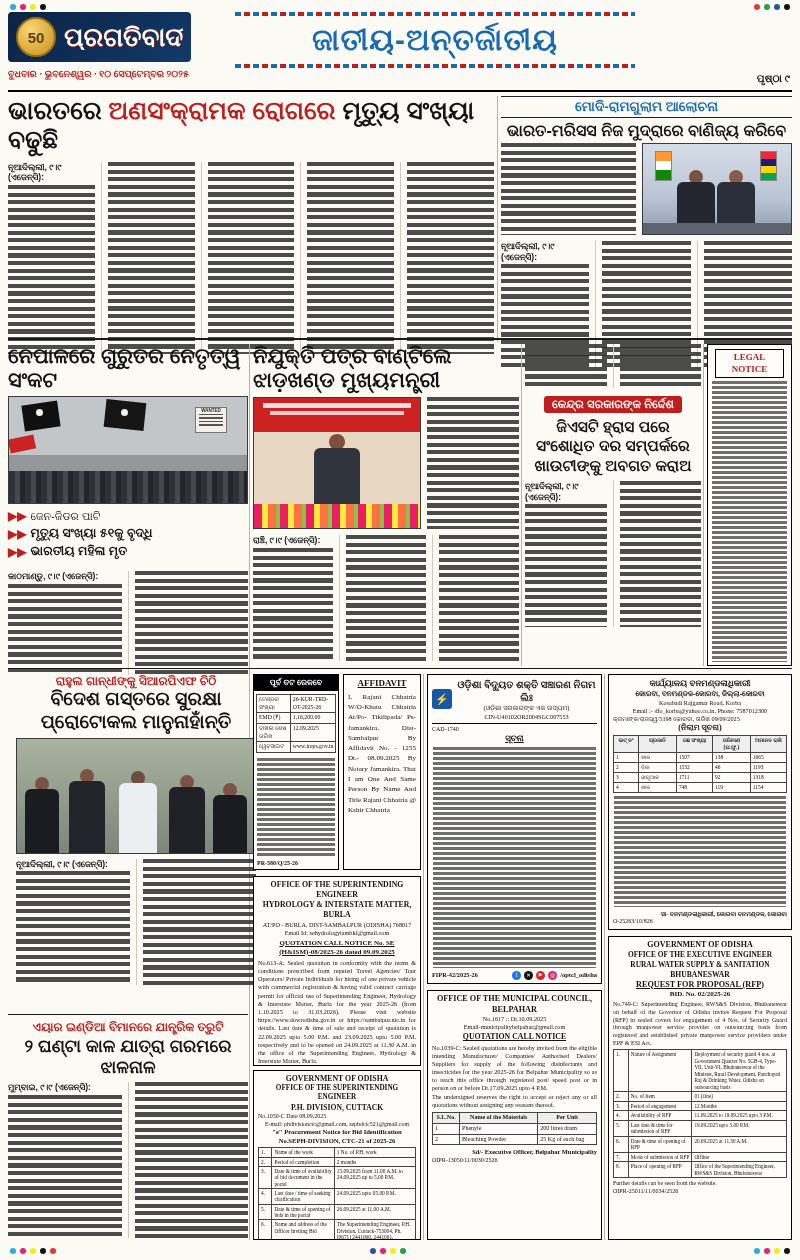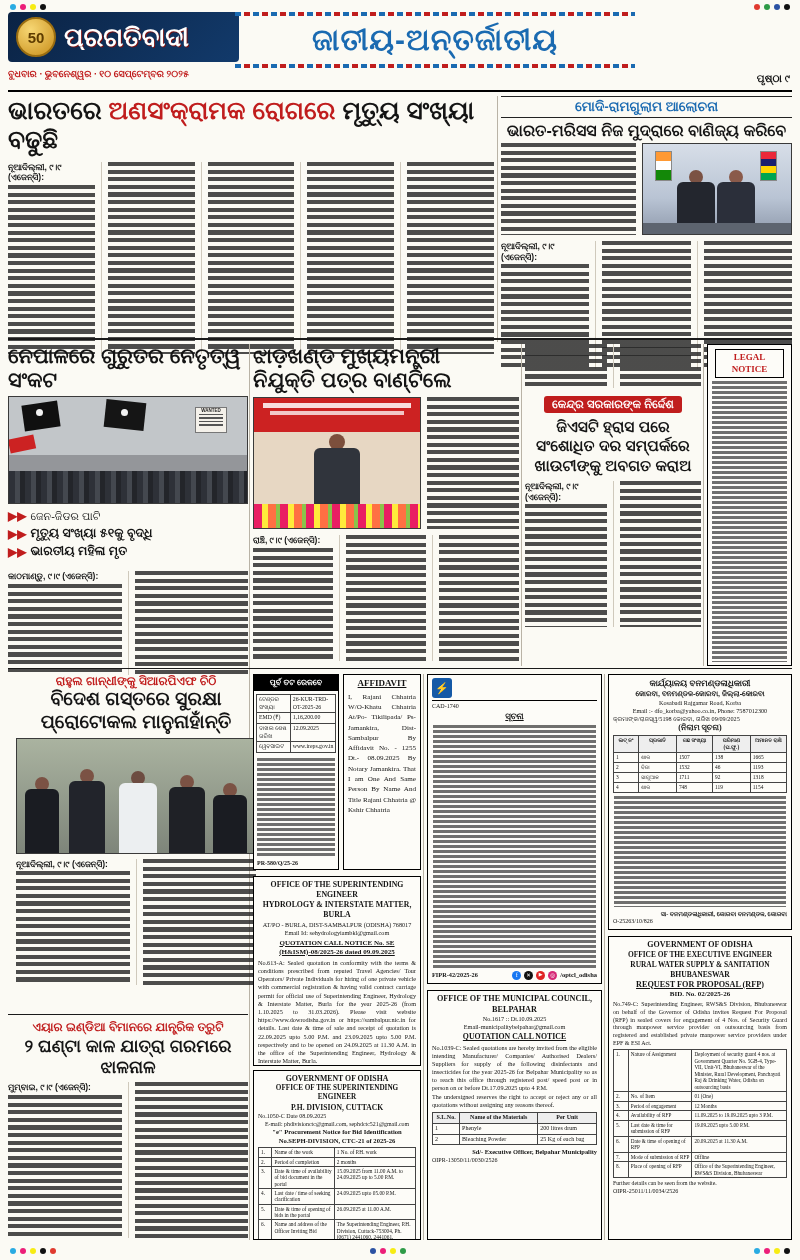--- a/index.html
+++ b/index.html
@@ -50,21 +50,21 @@
     <div class="dot" style="background:#f7ec13"></div>
     <div class="dot" style="background:#111"></div>
   </div>
   <div class="dots" style="right:10px;top:4px">
     <div class="dot" style="background:#e03a2f"></div>
     <div class="dot" style="background:#2e9b47"></div>
     <div class="dot" style="background:#2b52a3"></div>
     <div class="dot" style="background:#111"></div>
   </div>
 
-  <div class="abs" style="left:8px;top:12px;width:231px;height:50px;background:linear-gradient(135deg,#0b2344,#123a6b);border-radius:4px;display:flex;align-items:center;gap:8px;padding:0 8px;">
+  <div class="abs" style="left:8px;top:12px;width:183px;height:50px;background:linear-gradient(135deg,#0b2344,#123a6b);border-radius:4px;display:flex;align-items:center;gap:8px;padding:0 8px;">
     <div style="width:36px;height:36px;border-radius:50%;background:radial-gradient(circle at 35% 30%,#f7d774,#c98f1b);color:#5e3c00;font-weight:bold;font-size:15px;display:flex;align-items:center;justify-content:center;border:2px solid #9a6d10;flex:0 0 auto;">50</div>
     <div style="color:#fff;font-weight:bold;font-size:26px;line-height:1;text-shadow:1px 1px 0 #7a1010;white-space:nowrap;overflow:hidden;">ପ୍ରଗତିବାଦୀ</div>
   </div>
   <div class="abs red" style="left:8px;top:68px;width:260px;font-size:9.5px;font-weight:bold;">ବୁଧବାର ∙ ଭୁବନେଶ୍ୱର ∙ ୧୦ ସେପ୍ଟେମ୍ବର ୨୦୨୫</div>
 
   <div class="abs" style="left:235px;top:12px;width:400px;text-align:center;">
     <div class="pbar"></div>
     <div style="font-size:30px;font-weight:bold;color:#1a6ab1;letter-spacing:1px;line-height:1.6;">ଜାତୀୟ-ଅନ୍ତର୍ଜାତୀୟ</div>
     <div class="pbar"></div>
   </div>
@@ -166,22 +166,22 @@
         </div>
         <div class="col">
           <div class="ft"></div>
         </div>
       </div>
   </div>
   <div class="vsep" style="left:249px;top:344px;height:896px;"></div>
 
   <div class="abs" style="left:253px;top:344px;width:266px;height:322px;">
     <div style="font-size:21px;font-weight:bold;line-height:1.15;">
+      <div>ନିଯୁକ୍ତି ପତ୍ର ବାଣ୍ଟିଲେ</div>
       <div>ଝାଡ଼ଖଣ୍ଡ ମୁଖ୍ୟମନ୍ତ୍ରୀ</div>
-      <div>ନିଯୁକ୍ତି ପତ୍ର ବାଣ୍ଟିଲେ</div>
     </div>
     <div style="display:flex;gap:6px;height:132px;margin-top:5px;">
       <div class="photo" style="width:168px;height:132px;flex:0 0 auto;background:#e7d7c3;">
         <div style="position:absolute;top:0;left:0;right:0;height:34px;background:#c22;">
           <div style="height:5px;background:rgba(255,255,255,.85);margin:5px 9px 3px 9px;"></div>
           <div style="height:4px;background:rgba(255,255,255,.75);margin:0 16px;"></div>
         </div>
         <div class="sil" style="left:60px;bottom:24px;width:46px;">
           <div class="hd" style="background:#7c4f3c;width:16px;height:16px;"></div>
           <div class="bd" style="background:#30343c;height:56px;"></div>
@@ -374,20 +374,25 @@
         </div>
       </div>
 
   </div>
 
   <div class="vsep" style="left:423px;top:674px;height:566px;"></div>
 
   <div class="nbox" style="left:427px;top:674px;width:175px;height:310px;border-width:1.5px;display:flex;flex-direction:column;">
     <div style="display:flex;gap:4px;align-items:center;">
       <div style="width:20px;height:20px;background:#1559a6;color:#fff;border-radius:3px;display:flex;align-items:center;justify-content:center;font-size:11px;flex:0 0 auto;">⚡</div>
+      <div style="flex:1;text-align:center;">
+        <div style="font-weight:bold;font-size:10px;font-family:'Liberation Sans',sans-serif;">ଓଡ଼ିଶା ବିଦ୍ୟୁତ ଶକ୍ତି ସଞ୍ଚାରଣ ନିଗମ ଲିଃ</div>
+        <div style="font-size:6.6px;">(ଓଡ଼ିଶା ସରକାରଙ୍କ ଏକ ଉଦ୍ୟମ)</div>
+        <div style="font-size:6.2px;">CIN-U40102OR2004SGC007553</div>
+      </div>
     </div>
     <div style="border-top:1px solid #000;margin:2px 0;"></div>
     <div style="font-size:6px;">CAD-1740</div>
     <div class="ctr" style="font-weight:bold;font-size:8.5px;text-decoration:underline;">ସୂଚନା</div>
     <div class="ft ftsm" style="flex:1;margin:3px 1px;"></div>
     <div style="display:flex;justify-content:space-between;align-items:center;">
       <div style="font-size:6.3px;font-weight:bold;">FIPR-42/2025-26</div>
       <div style="display:flex;align-items:center;gap:3px;">
         <span style="width:9px;height:9px;border-radius:50%;background:#1877f2;color:#fff;font-size:6px;display:inline-flex;align-items:center;justify-content:center;">f</span>
         <span style="width:9px;height:9px;border-radius:50%;background:#111;color:#fff;font-size:5.5px;display:inline-flex;align-items:center;justify-content:center;">✕</span>

